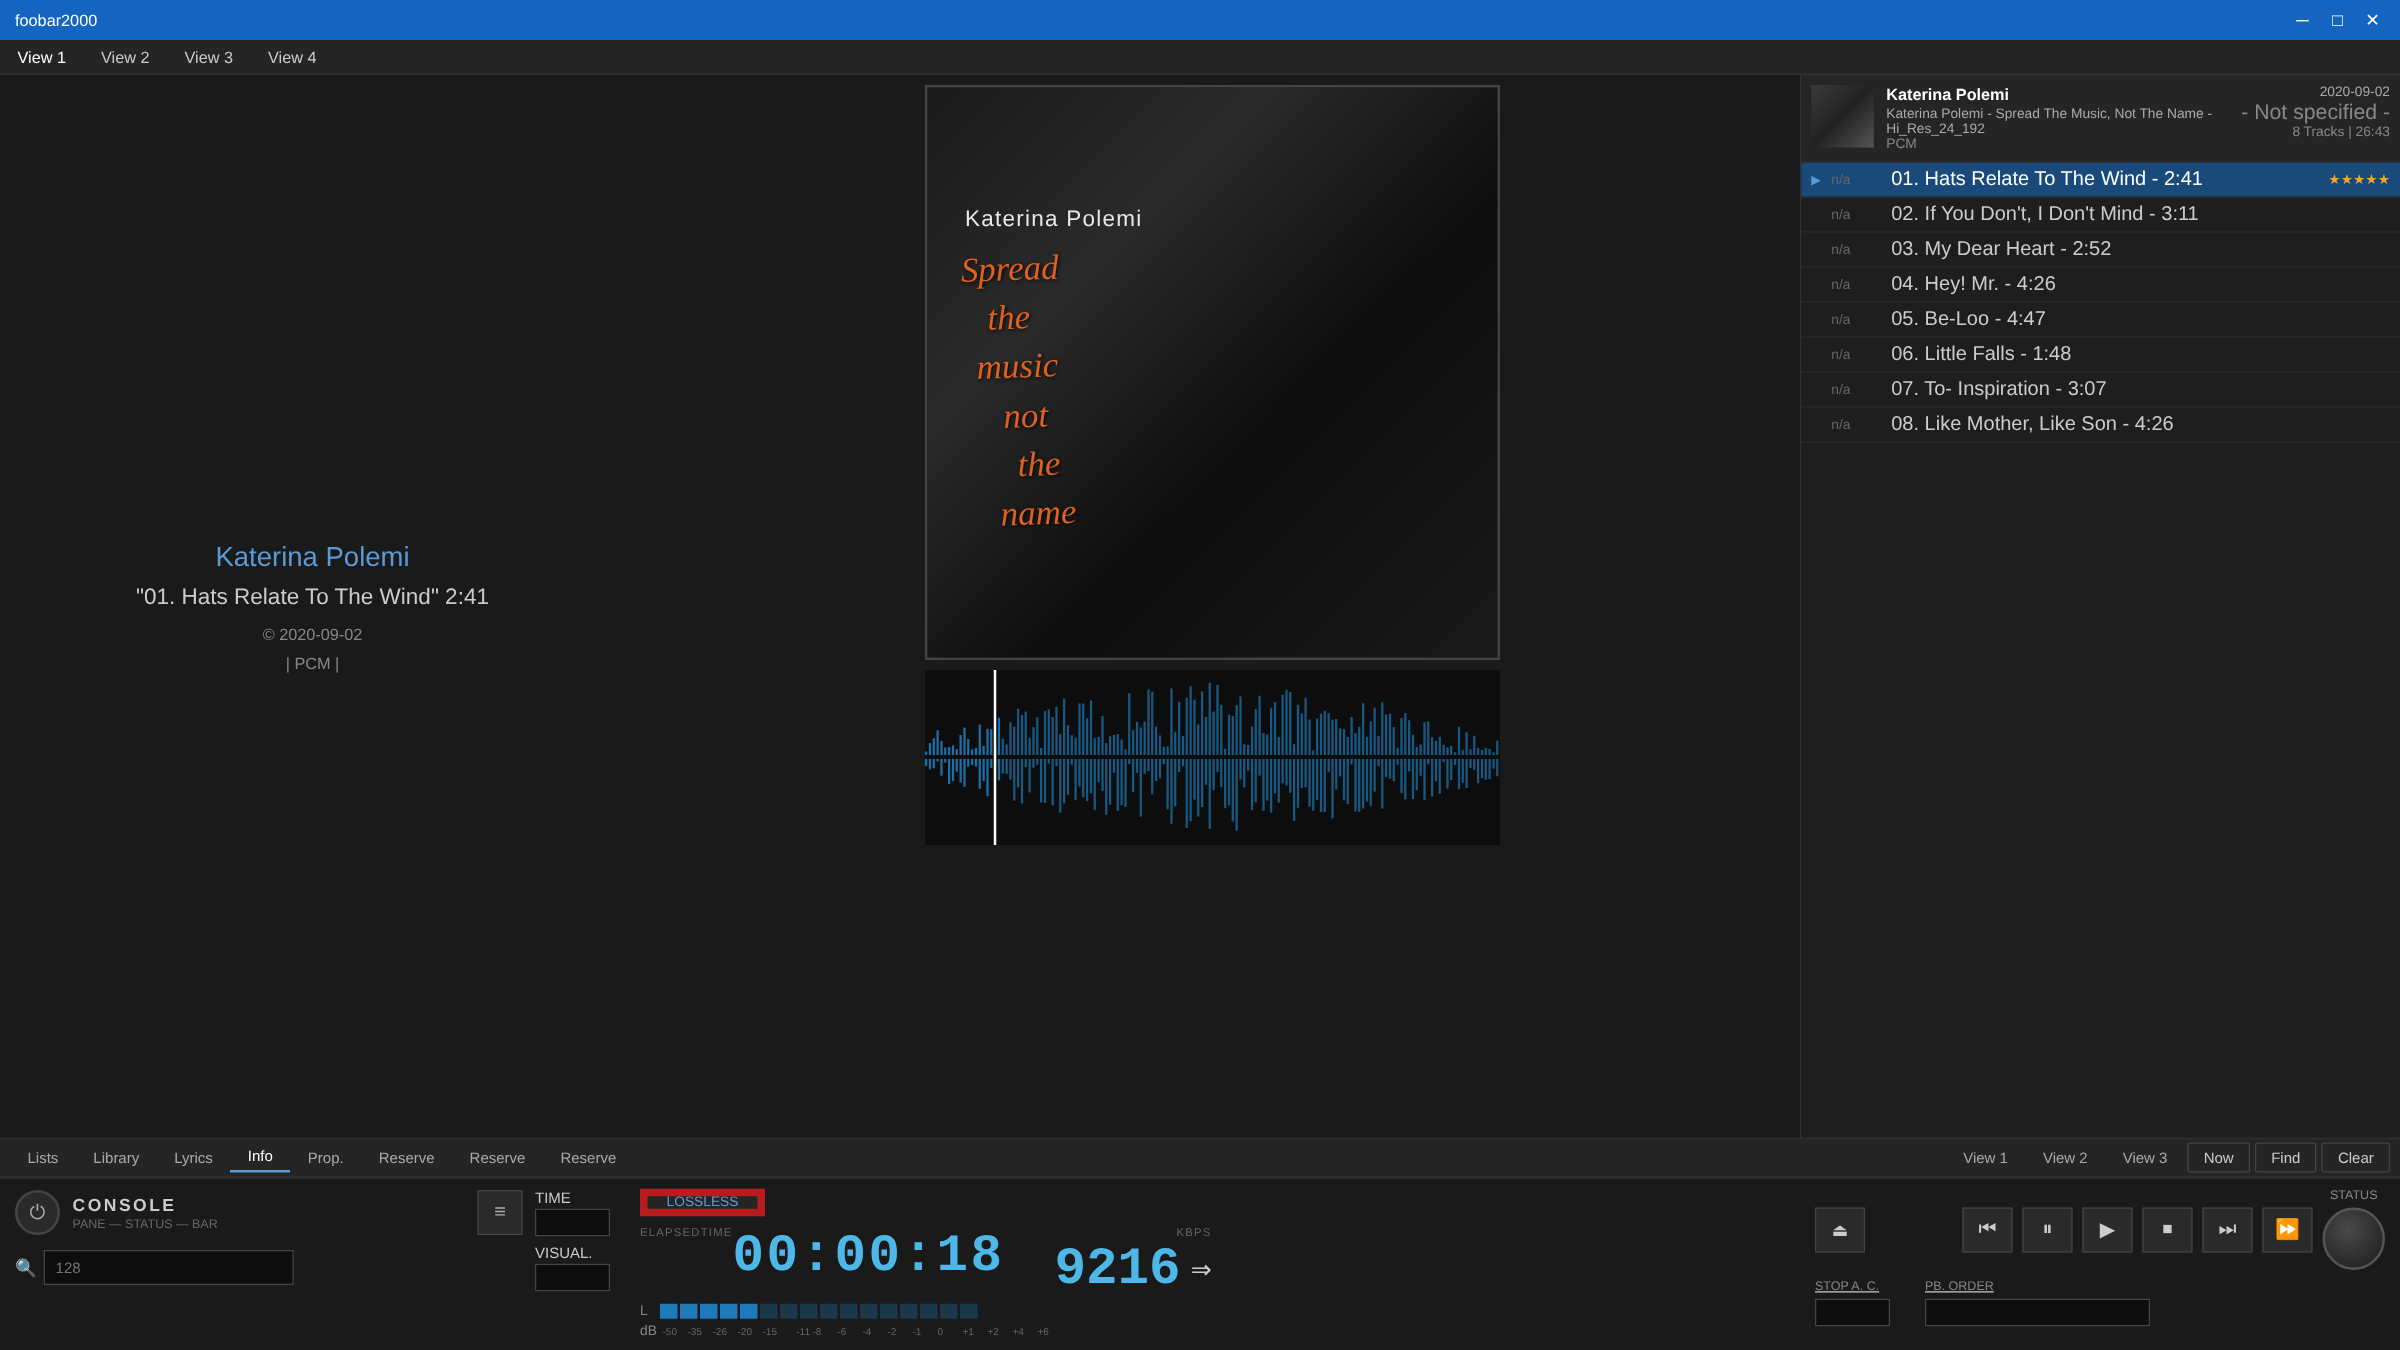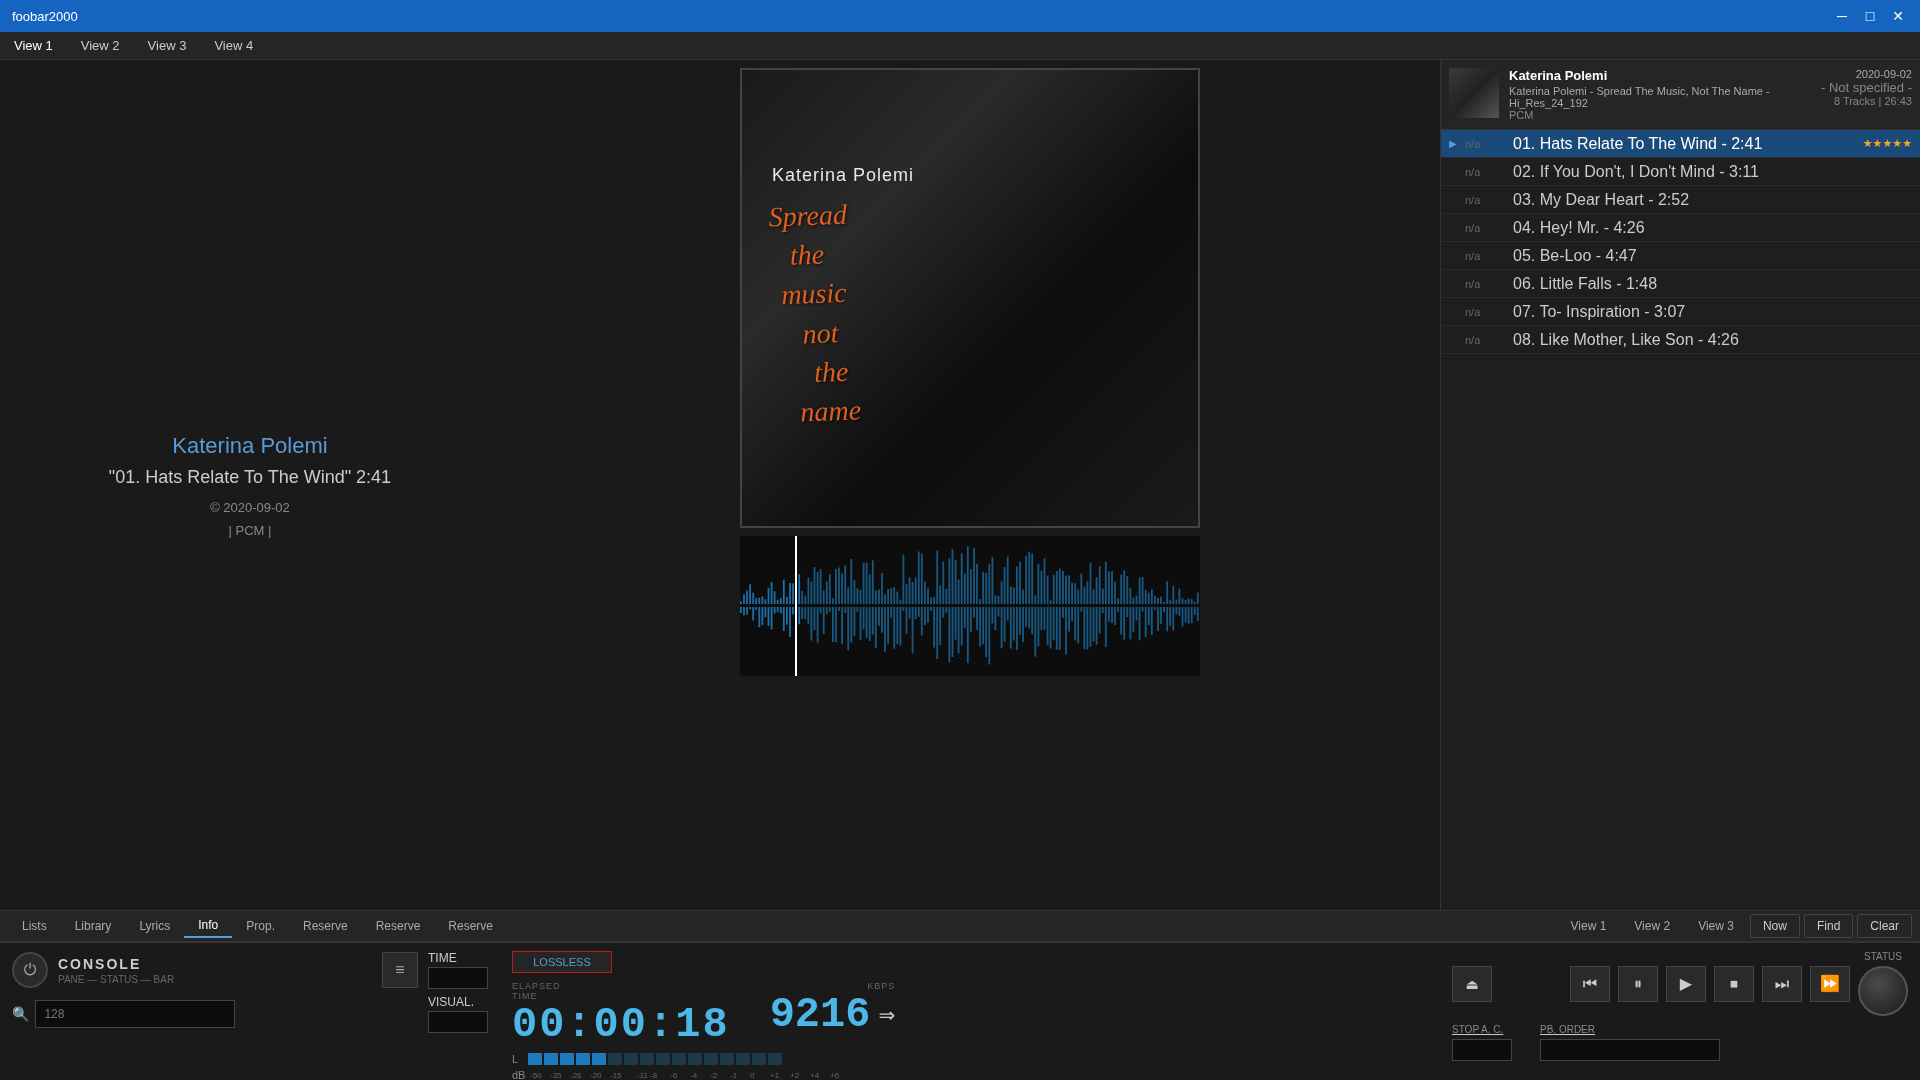--- a/index.html
+++ b/index.html
@@ -393,21 +393,21 @@
       flex: 1;
       padding: 8px 12px;
       display: flex;
       flex-direction: column;
     }
 
     #lossless-badge {
       width: 100px;
       height: 22px;
       background: #252525;
-      border: 1px solid #b91c1c;
+      border: 6px solid #b91c1c;
       display: flex;
       align-items: center;
       justify-content: center;
       color: #5b9bd5;
       font-size: 11px;
       margin-bottom: 8px;
     }
 
     #time-display {
       color: #4db8e8;
@@ -904,21 +904,21 @@
       <div id="album-thumb">
         <div style="width:100%;height:100%;background:linear-gradient(135deg,#3a3a3a,#222,#555);"></div>
       </div>
       <div id="album-info">
         <div id="album-info-name">Katerina Polemi</div>
         <div id="album-info-title">Katerina Polemi - Spread The Music, Not The Name - Hi_Res_24_192</div>
         <div id="album-info-format">PCM</div>
       </div>
       <div id="album-info-right">
         <div id="album-info-date">2020-09-02</div>
-        <div style="color:#888;font-size:13px">- Not specified -</div>
+        <div style="color:#888;font-size:17px">- Not specified -</div>
         <div id="album-info-tracks">8 Tracks | 26:43</div>
       </div>
     </div>
     <div id="playlist">
     <div class="playlist-item active">
       <span class="playlist-item-play">▶</span>
       <span class="playlist-item-num">n/a</span>
       <span class="playlist-item-title">01. Hats Relate To The Wind - 2:41</span>
       <span class="playlist-item-stars">★★★★★</span>
     </div>
@@ -1014,21 +1014,21 @@
       </div>
     </div>
   </div>
 
   <div id="controls-center">
     <div id="lossless-badge">
       <span>LOSSLESS</span>
     </div>
 
     <div style="display:flex;align-items:flex-start;gap:40px;margin-bottom:4px">
-      <div style="display:flex;flex-direction:column">
+      <div style="display:flex;flex-direction:row">
         <span style="color:#666;font-size:9px;letter-spacing:1px">ELAPSED</span>
         <span style="color:#666;font-size:9px;letter-spacing:1px">TIME</span>
         <div id="time-display">00:00:18</div>
       </div>
       <div style="display:flex;flex-direction:column;align-items:flex-end">
         <span style="color:#666;font-size:9px;letter-spacing:1px">KBPS</span>
         <div style="display:flex;align-items:center;gap:8px">
           <div id="kbps-display">9216</div>
           <span id="arrow-icon">⇒</span>
         </div>

